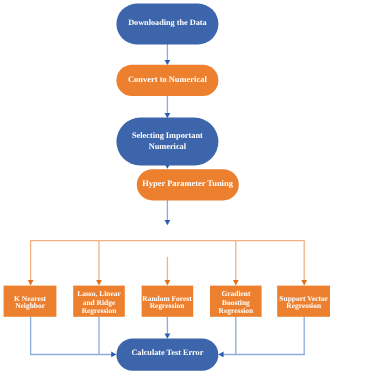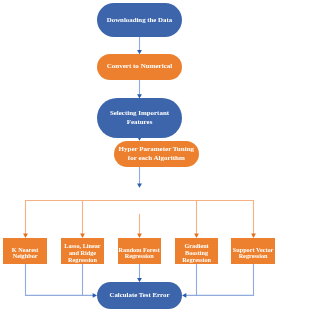--- a/index.html
+++ b/index.html
@@ -104,28 +104,27 @@
     <span class="lbl">Downloading the Data</span>
   </div>
 
   <div class="node pill fill-orange" id="n-convert">
     <span class="lbl">Convert to Numerical</span>
   </div>
 
   <div class="node pill fill-blue" id="n-features">
     <span class="lbl">
       <span>Selecting Important</span><br>
-      <span>Features</span>
+      <span>Numerical</span>
     </span>
   </div>
 
   <div class="node pill fill-orange" id="n-tuning">
     <span class="lbl">
       <span>Hyper Parameter Tuning</span><br>
-      <span>for each Algorithm</span>
     </span>
   </div>
 
 
   <div class="node rect fill-orange" id="n-knn">
     <span class="lbl">
       <span>K Nearest</span><br>
       <span>Neighbor</span>
     </span>
   </div>

